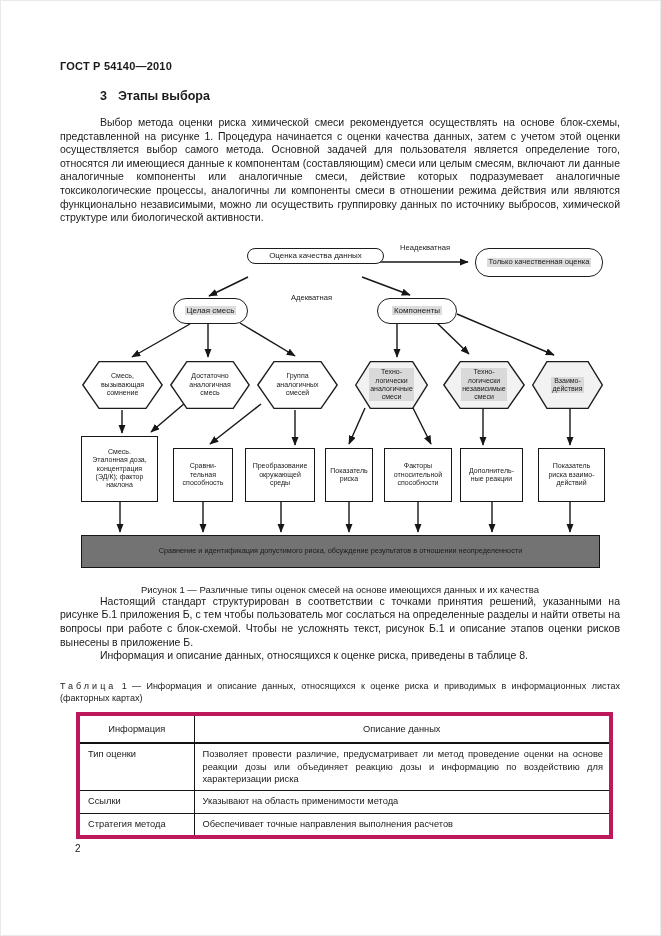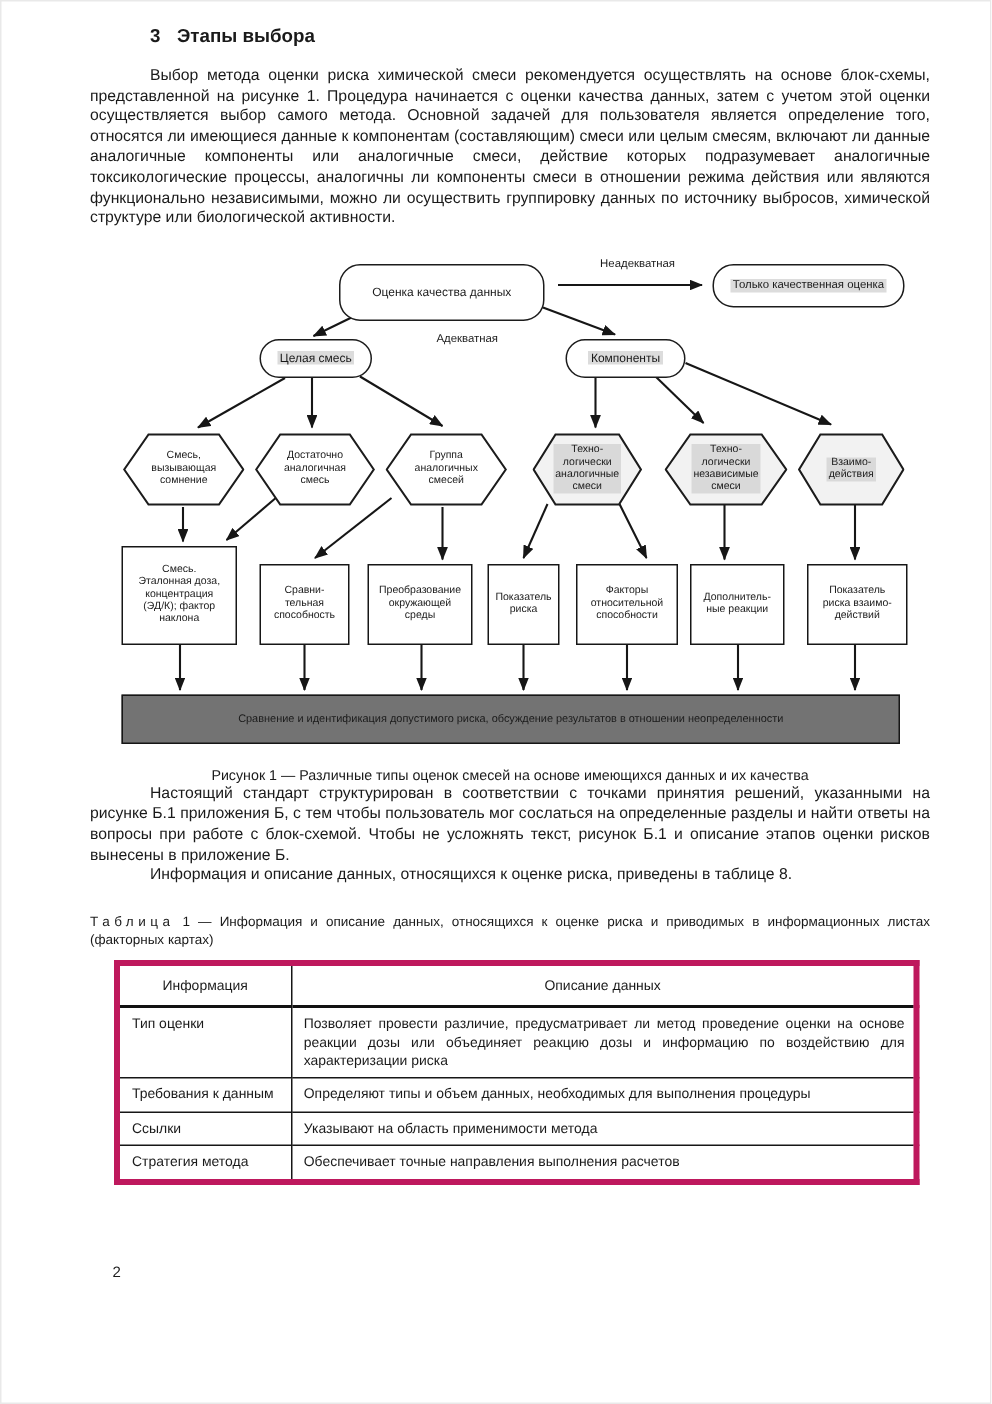--- a/index.html
+++ b/index.html
@@ -45,20 +45,21 @@
   table.data col.c1{width:116px;}
   td.just{text-align:justify;}
   .page-number{position:absolute;left:75px;top:843px;font-size:10px;}
 </style>
 </head>
 <body>
 
 <div class="page">
   <div class="content">
 
+    <div class="doc-number">ГОСТ Р 54140—2010</div>
 
     <div class="section-heading">
       <span class="num">3</span><span>Этапы выбора</span>
     </div>
 
     <p class="body-par par1">Выбор метода оценки риска химической смеси рекомендуется осуществлять на основе блок-схемы, представленной на рисунке 1. Процедура начинается с оценки качества данных, затем с учетом этой оценки осуществляется выбор самого метода. Основной задачей для пользователя является определение того, относятся ли имеющиеся данные к компонентам (составляющим) смеси или целым смесям, включают ли данные аналогичные компоненты или аналогичные смеси, действие которых подразумевает аналогичные токсикологические процессы, аналогичны ли компоненты смеси в отношении режима действия или являются функционально независимыми, можно ли осуществить группировку данных по источнику выбросов, химической структуре или биологической активности.</p>
 
     <div class="figure">
 
       <svg class="fig-arrows" viewBox="0 0 661 330">
@@ -89,21 +90,21 @@
         <line x1="281" y1="257" x2="281" y2="287" marker-end="url(#arr)"></line>
         <line x1="349" y1="257" x2="349" y2="287" marker-end="url(#arr)"></line>
         <line x1="418" y1="257" x2="418" y2="287" marker-end="url(#arr)"></line>
         <line x1="492" y1="257" x2="492" y2="287" marker-end="url(#arr)"></line>
         <line x1="570" y1="257" x2="570" y2="287" marker-end="url(#arr)"></line>
       </svg>
 
       <div class="flow-label" style="left:388px;top:-2px;width:62px;">Неадекватная</div>
       <div class="flow-label" style="left:276px;top:48px;width:56px;">Адекватная</div>
 
-      <div class="node stadium" style="left:226px;top:3px;width:137px;height:38px;">
+      <div class="node stadium" style="left:247px;top:3px;width:137px;height:16px;">
         <span>Оценка качества данных</span>
       </div>
       <div class="node stadium" style="left:475px;top:3px;width:128px;height:29px;font-size:7.6px;">
         <span class="hl">Только качественная оценка</span>
       </div>
       <div class="node stadium" style="left:173px;top:53px;width:75px;height:26px;">
         <span class="hl">Целая смесь</span>
       </div>
       <div class="node stadium" style="left:377px;top:53px;width:80px;height:26px;">
         <span class="hl">Компоненты</span>
@@ -201,24 +202,20 @@
           <th>Информация</th>
           <th>Описание данных</th>
         </tr>
       </thead>
       <tbody>
         <tr>
           <td>Тип оценки</td>
           <td class="just">Позволяет провести различие, предусматривает ли метод проведение оценки на основе реакции дозы или объединяет реакцию дозы и информацию по воздействию для характеризации риска</td>
         </tr>
         <tr>
-          <td>Требования к данным</td>
-          <td>Определяют типы и объем данных, необходимых для выполнения процедуры</td>
-        </tr>
-        <tr>
           <td>Ссылки</td>
           <td>Указывают на область применимости метода</td>
         </tr>
         <tr>
           <td>Стратегия метода</td>
           <td>Обеспечивает точные направления выполнения расчетов</td>
         </tr>
       </tbody>
     </table>
 

